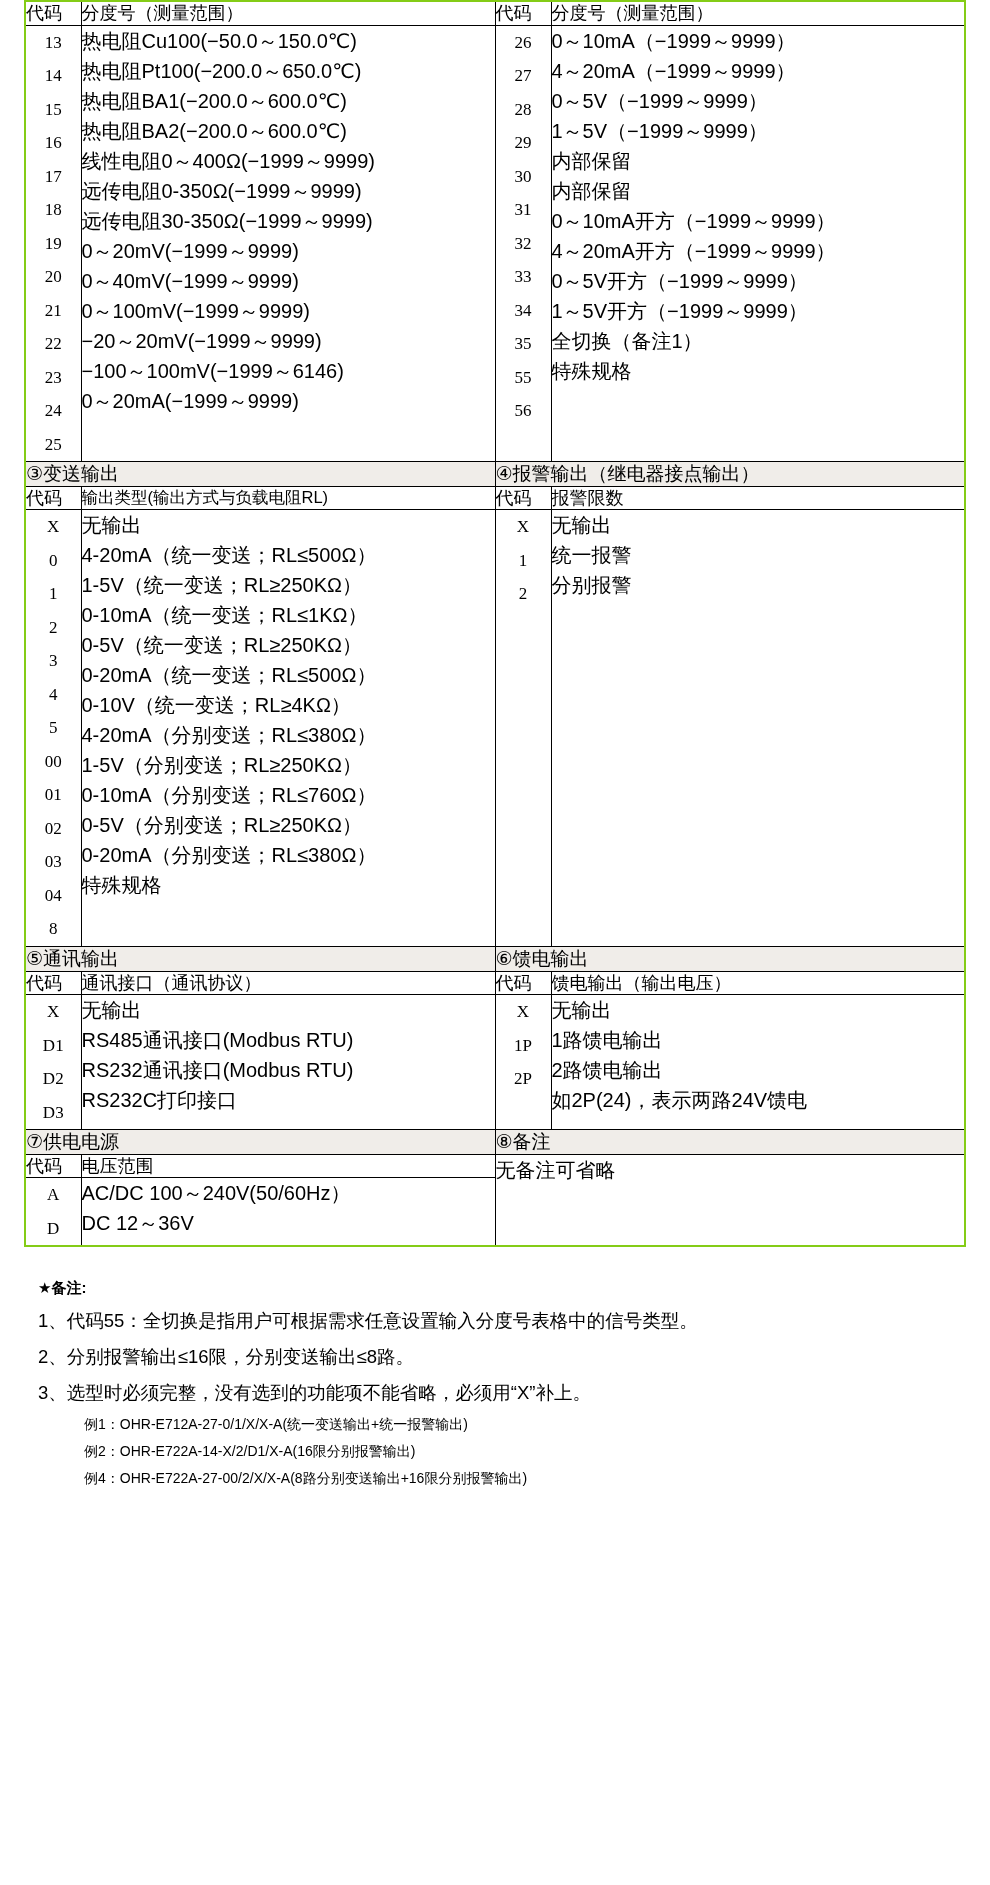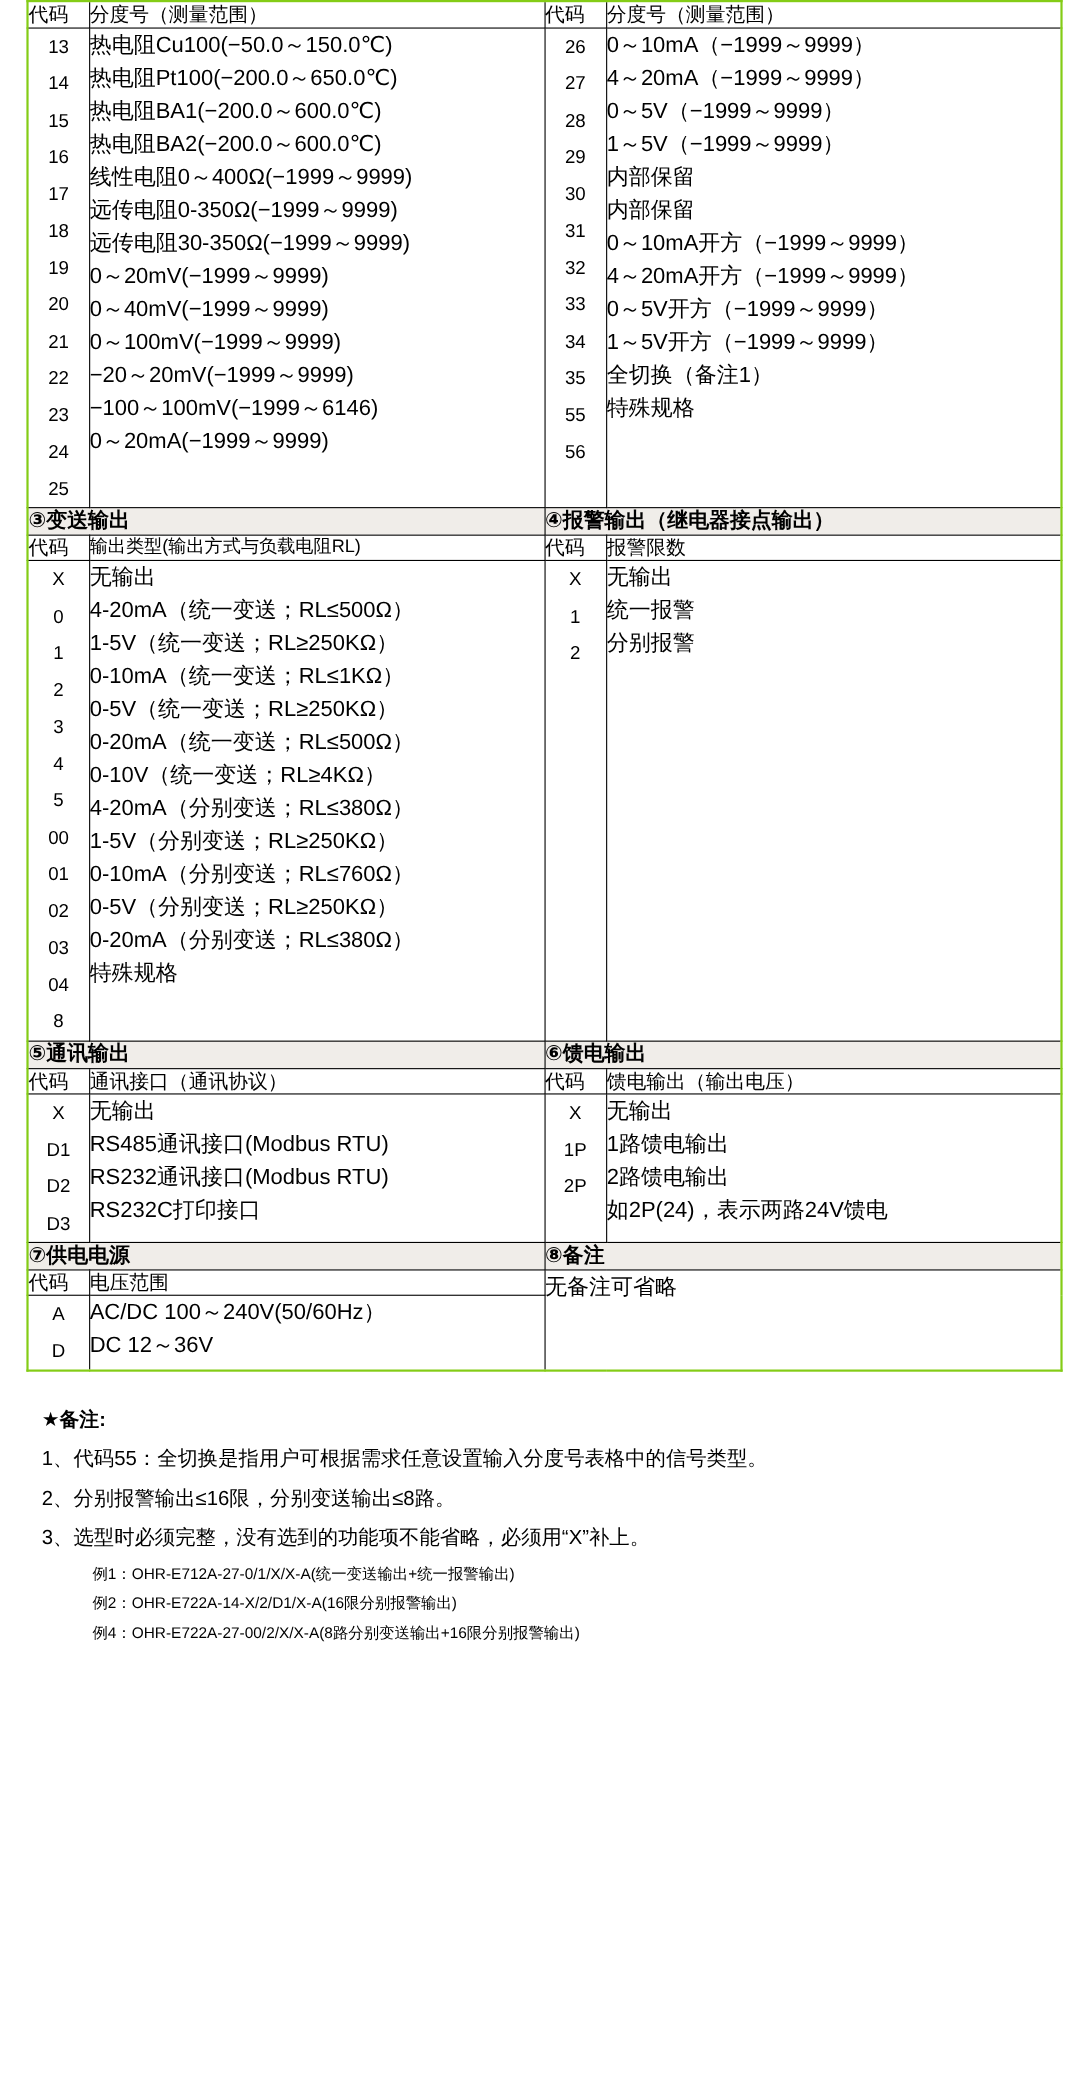--- a/index.html
+++ b/index.html
@@ -31,35 +31,35 @@
   }
   
   col.c1 { width: 56px; }
   col.c2 { width: 414px; }
   col.c3 { width: 56px; }
   col.c4 { width: 414px; }
 
   .hdr {
     background: #f0ede9;
     font-size: 19px;
-    font-weight: bold;
+    font-weight: normal;
     padding: 6px 8px;
     line-height: 1.25;
   }
   .subhdr {
     font-size: 18px;
     padding: 5px 8px;
     line-height: 1.25;
     white-space: nowrap;
   }
   .subhdr.small {
     font-size: 16.5px;
   }
   .code {
-    font-family: Liberation Sans, sans-serif;
+    font-family: Liberation Serif, serif;
     font-size: 17px;
     text-align: center;
     padding: 4px 2px;
     line-height: 1.5;
   }
   .desc {
     font-size: 20px;
     padding: 4px 8px;
     line-height: 1.5;
     white-space: nowrap;
@@ -71,21 +71,21 @@
     font-family: "Liberation Sans", "DejaVu Sans", sans-serif;
   }
   .notes {
     margin-top: 26px;
     padding-left: 14px;
     font-size: 18.5px;
     line-height: 1.95;
   }
   .notes .star {
     font-weight: bold;
-    font-size: 18px;
+    font-size: 15px;
   }
   .notes .ex {
     padding-left: 46px;
     font-size: 14px;
   }
 </style>
 </head>
 <body>
 
 <div class="page">

